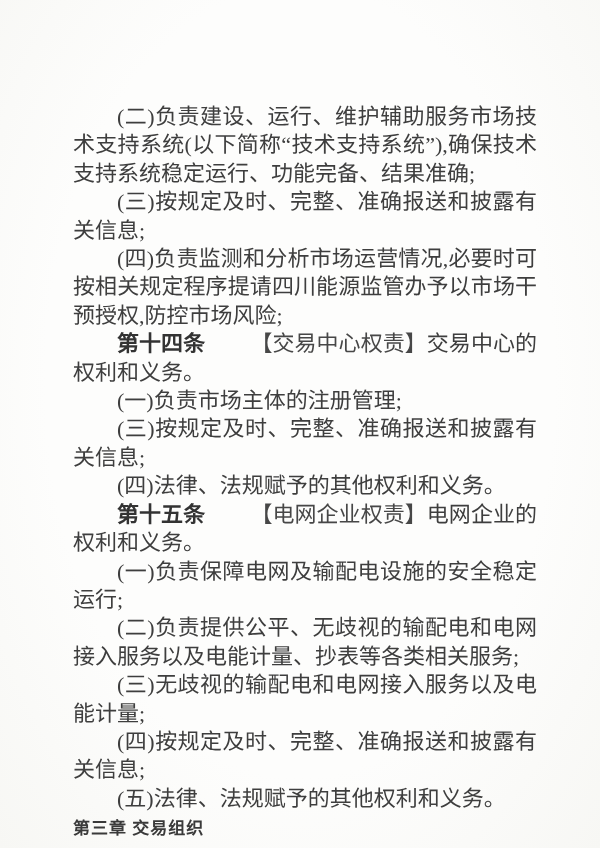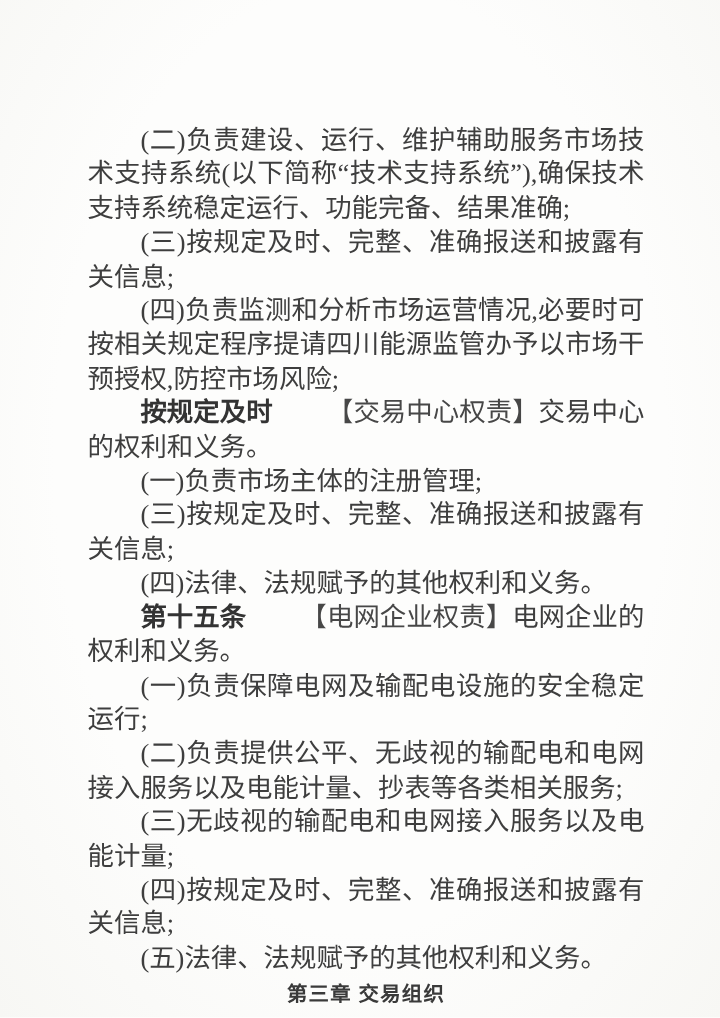--- a/index.html
+++ b/index.html
@@ -39,36 +39,36 @@
   }
   .para .arttag {
     color: #474747;
     margin-left: 32px;
   }
   .chapter {
     margin: 2px 0 0 0;
     font-size: 17px;
     line-height: 28.4px;
     font-weight: 700;
-    text-align: center;
+    text-align: left;
     text-indent: 0;
-    font-family: Liberation Sans, sans-serif;
+    font-family: Liberation Serif, serif;
     color: #3a3a3a;
     letter-spacing: 1px;
   }
 </style>
 </head>
 <body>
 
 <main class="page">
   <section class="text-block" id="doc">
       <p class="para">(二)负责建设、运行、维护辅助服务市场技术支持系统(以下简称“技术支持系统”),确保技术支持系统稳定运行、功能完备、结果准确;</p>
       <p class="para">(三)按规定及时、完整、准确报送和披露有关信息;</p>
       <p class="para">(四)负责监测和分析市场运营情况,必要时可按相关规定程序提请四川能源监管办予以市场干预授权,防控市场风险;</p>
-      <p class="para article"><strong class="artnum">按规定及时</strong><span class="arttag">【交易中心权责】</span><span>交易中心的权利和义务。</span></p>
+      <p class="para article"><strong class="artnum">第十四条</strong><span class="arttag">【交易中心权责】</span><span>交易中心的权利和义务。</span></p>
       <p class="para">(一)负责市场主体的注册管理;</p>
       <p class="para">(三)按规定及时、完整、准确报送和披露有关信息;</p>
       <p class="para">(四)法律、法规赋予的其他权利和义务。</p>
       <p class="para article"><strong class="artnum">第十五条</strong><span class="arttag">【电网企业权责】</span><span>电网企业的权利和义务。</span></p>
       <p class="para">(一)负责保障电网及输配电设施的安全稳定运行;</p>
       <p class="para">(二)负责提供公平、无歧视的输配电和电网接入服务以及电能计量、抄表等各类相关服务;</p>
       <p class="para">(三)无歧视的输配电和电网接入服务以及电能计量;</p>
       <p class="para">(四)按规定及时、完整、准确报送和披露有关信息;</p>
       <p class="para">(五)法律、法规赋予的其他权利和义务。</p>
       <p class="chapter">第三章 交易组织</p>

